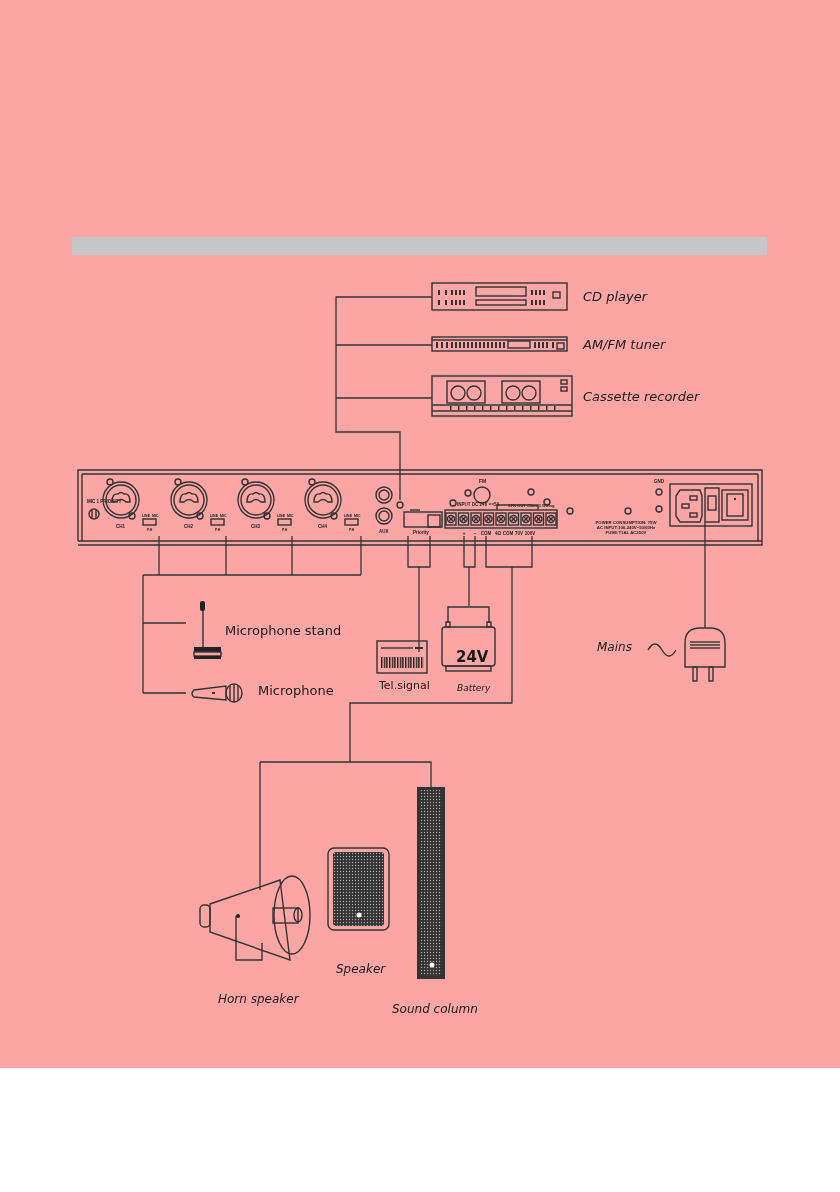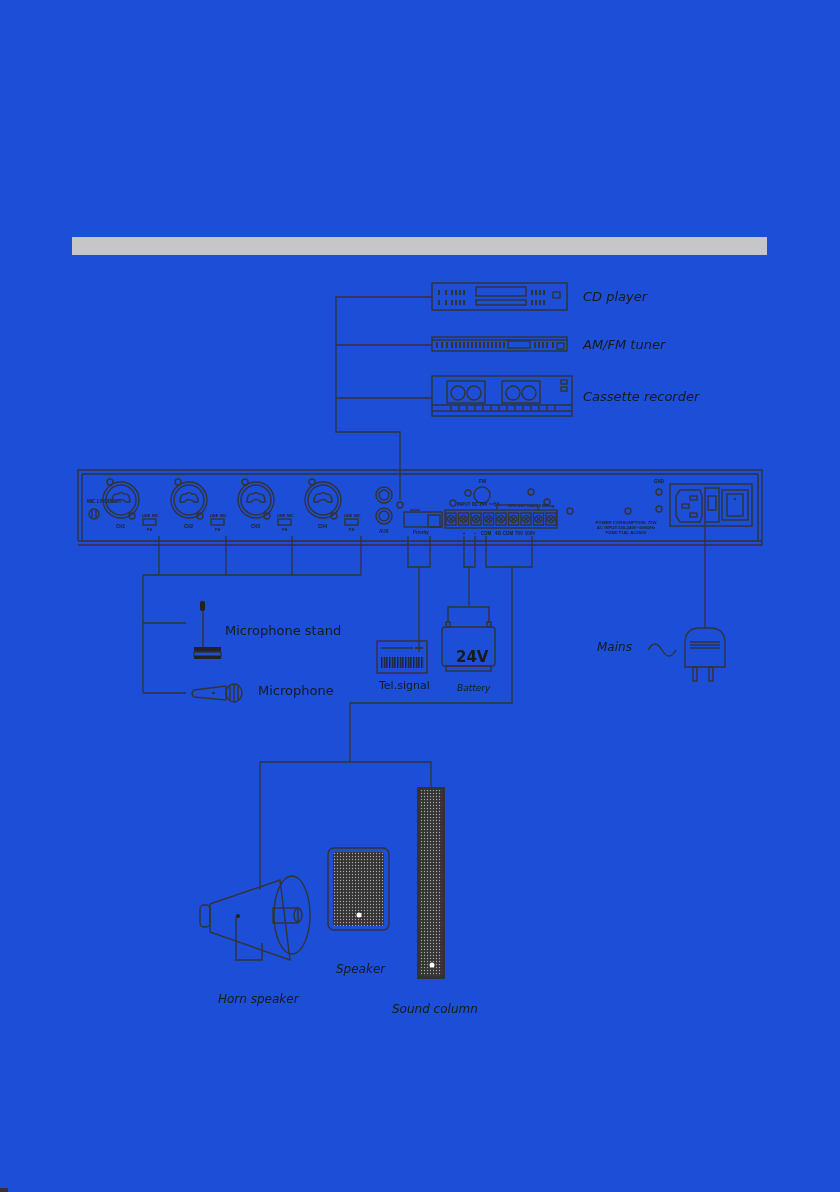--- a/index.html
+++ b/index.html
@@ -1,16 +1,16 @@
 <!DOCTYPE html>
 <html><head>
 <meta charset="utf-8">
 <style>
   html, body { margin: 0; padding: 0; background: #ffffff; }
-  #page { position: relative; width: 840px; height: 1192px; background: #1d4ed8; overflow: hidden; }
+  #page { position: relative; width: 840px; height: 1068px; background: #fca5a5; overflow: hidden; }
   .gray-bar { position: absolute; left: 72px; top: 237px; width: 695px; height: 18px; background: #c6c6c6; }
   svg#diagram { position: absolute; left: 0; top: 0; }
   .lbl-italic { font-family: "DejaVu Sans", sans-serif; font-style: italic; fill: #1a1a1a; }
   .lbl-plain { font-family: "DejaVu Sans", sans-serif; fill: #1a1a1a; }
   .tiny { font-family: "Liberation Sans", sans-serif; font-weight: bold; fill: #222; }
   .stroke { stroke: #333; fill: none; stroke-width: 1.4; }
   .wire { stroke: #333; fill: none; stroke-width: 1.3; }
   .corner-mark { position: absolute; left: 0; top: 1188px; width: 8px; height: 4px; background: #333; }
 </style>
 </head>

